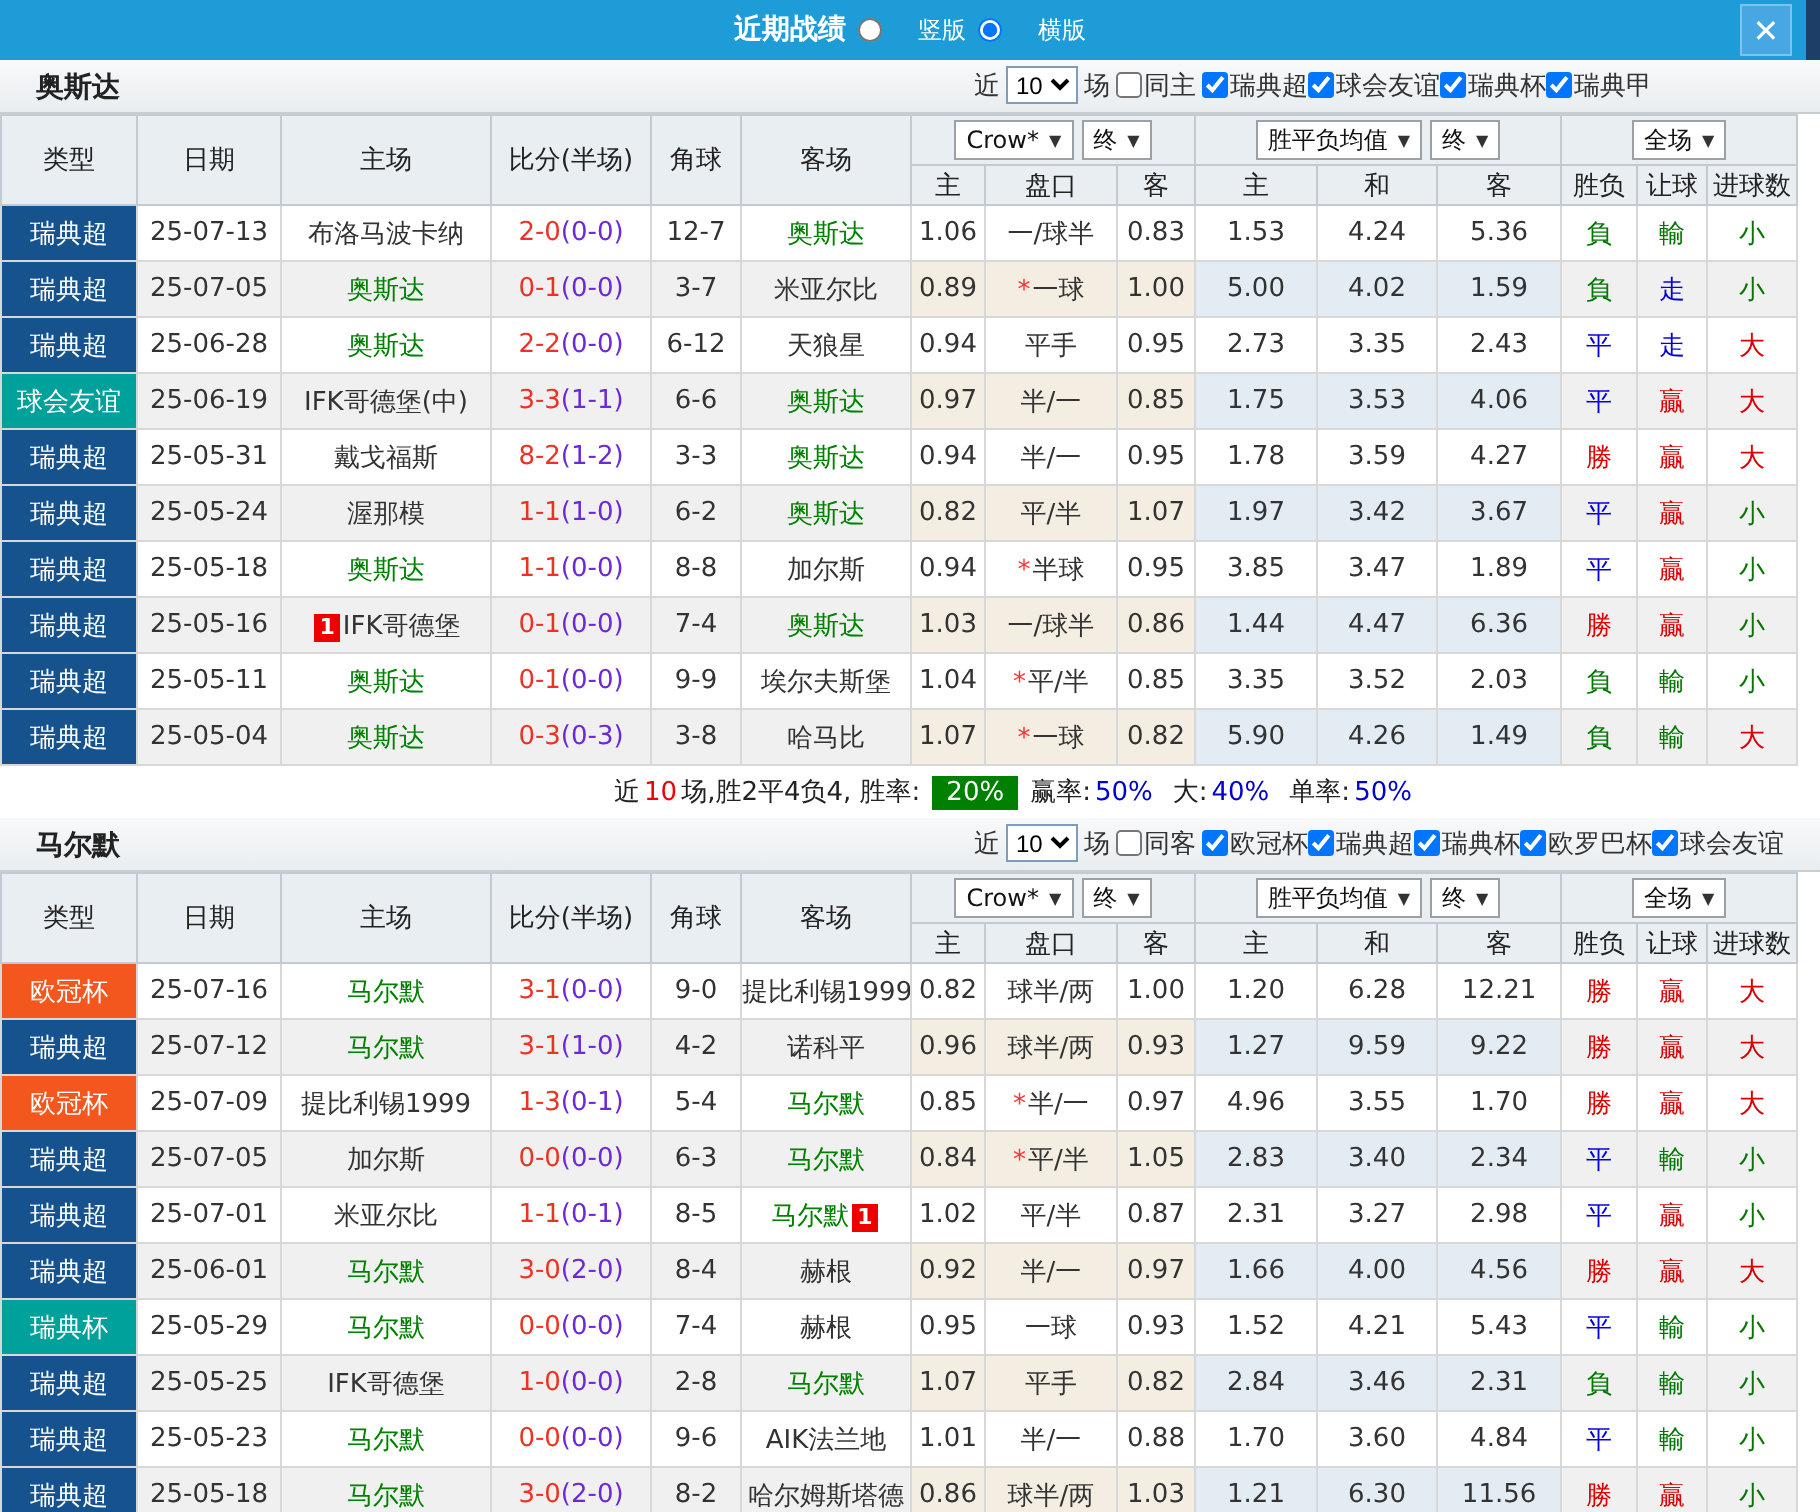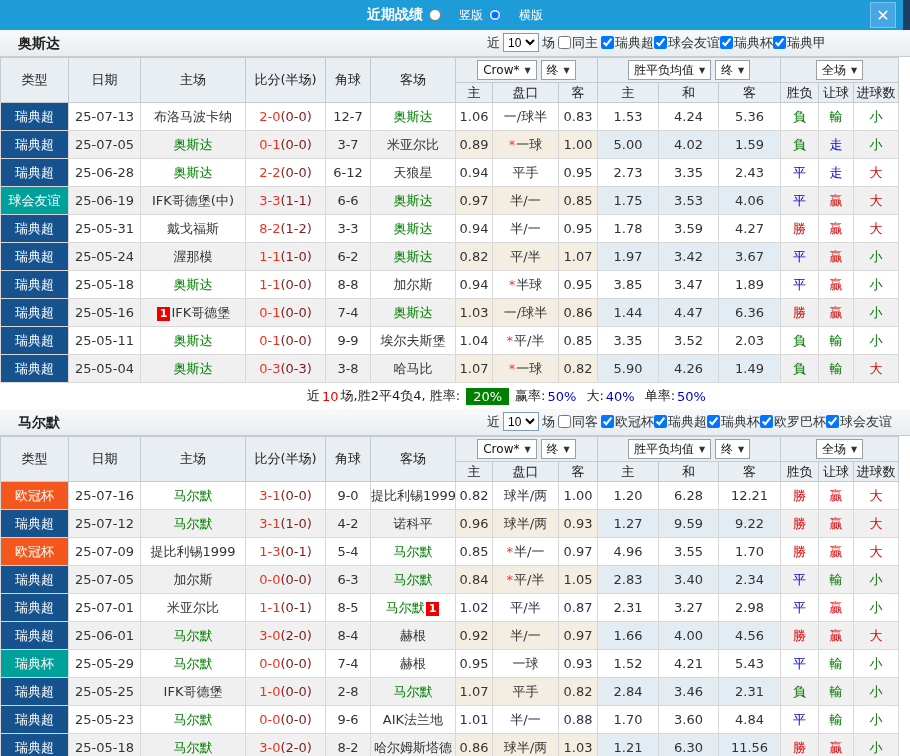--- a/index.html
+++ b/index.html
@@ -42,21 +42,21 @@
   tr.odd td { background:#ffffff; }
   tr.even td { background:#f0f0f0; }
   td.cream { background:#fbf6ea; } tr.even td.cream { background:#f3eee1;margin-left:31px; }
   td.lblue { background:#ecf5fa; } tr.even td.lblue { background:#e3ecf2; }
   td.lg-blue   { background:#15528e !important; color:#fff; }
   td.lg-teal   { background:#00a09b !important; color:#fff; }
   td.lg-orange { background:#f3571d !important; color:#fff; }
   .t-red { color:#dd0000; } .t-blue { color:#0000dd; } .t-green { color:#007700; }
   .team-green { color:#008000; }
   .score { color:#ee3222; }
-  .half { color:#7f1d1d;margin-top:10px; }
+  .half { color:#6d28d9;margin-top:10px; }
   .badge1 { display:inline-block; background:#ee0000; color:#fff; font-size:11px; line-height:14px;
             padding:0 3px; margin:0 1px; font-weight:bold; }
   .star { color:#ff3333; margin-right:1px; }
 
   
   .summary { height:26px; width:898px; display:flex; align-items:center; justify-content:center;
              padding-left:115px; font-size:13px; color:#222; gap:2px; white-space:nowrap; }
   .summary .red { color:#ee0000; }
   .summary .blue { color:#0000cc; }
   .rate-badge { background:#008000; color:#fff; padding:1px 7px; margin:0 4px; font-size:13px; }

